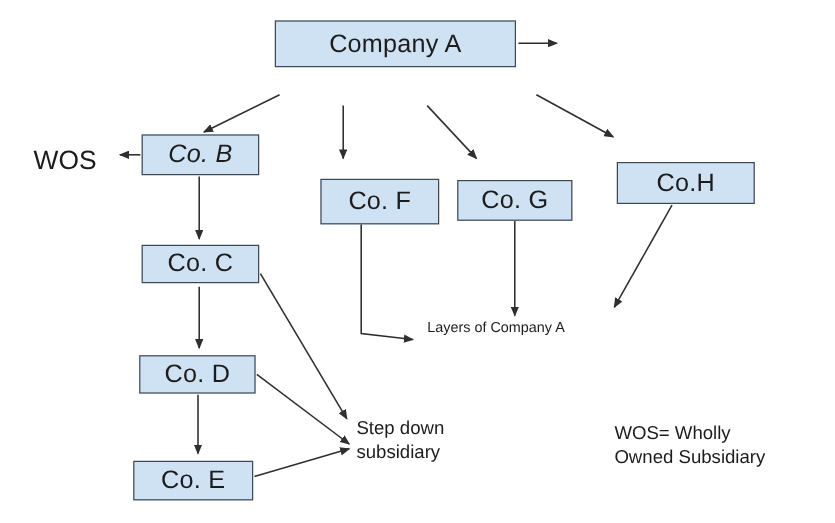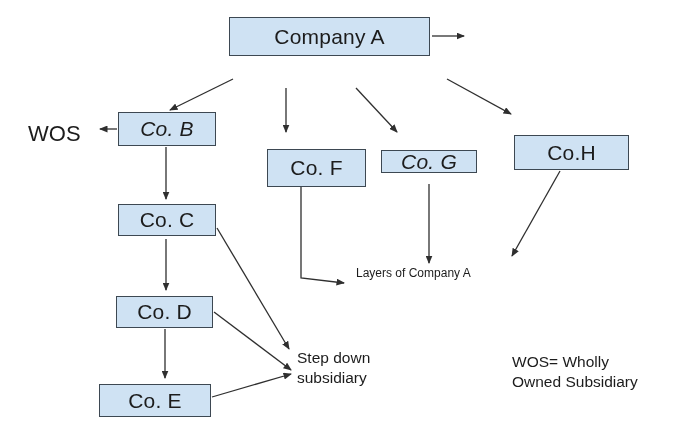--- a/index.html
+++ b/index.html
@@ -66,25 +66,25 @@
   </svg>
 
   <div class="node" style="left:229px;top:17px;width:201px;height:39px;">Company A</div>
 
   <div class="node" style="left:118px;top:112px;width:98px;height:34px;font-style:italic;">Co. B</div>
 
   <div class="node" style="left:118px;top:204px;width:98px;height:32px;">Co. C</div>
 
   <div class="node" style="left:116px;top:296px;width:97px;height:32px;">Co. D</div>
 
-  <div class="node" style="left:99px;top:384px;width:112px;height:33px;">Co. E</div>
+  <div class="node" style="left:111px;top:384px;width:100px;height:33px;">Co. E</div>
 
   <div class="node" style="left:251px;top:149px;width:99px;height:38px;margin-left:16px;">Co. F</div>
 
-  <div class="node" style="left:381px;top:150px;width:96px;height:23px;font-style:italic;">Co. G</div>
+  <div class="node" style="left:381px;top:150px;width:96px;height:34px;">Co. G</div>
 
   <div class="node" style="left:514px;top:135px;width:115px;height:35px;">Co.H</div>
 
 
   <div class="lbl" style="left:28px;top:120px;font-size:22px;">WOS</div>
 
   <div class="lbl" style="left:356px;top:266px;font-size:12px;">Layers of Company A</div>
 
   <div class="lbl" style="left:297px;top:348px;">Step down
 subsidiary</div>

